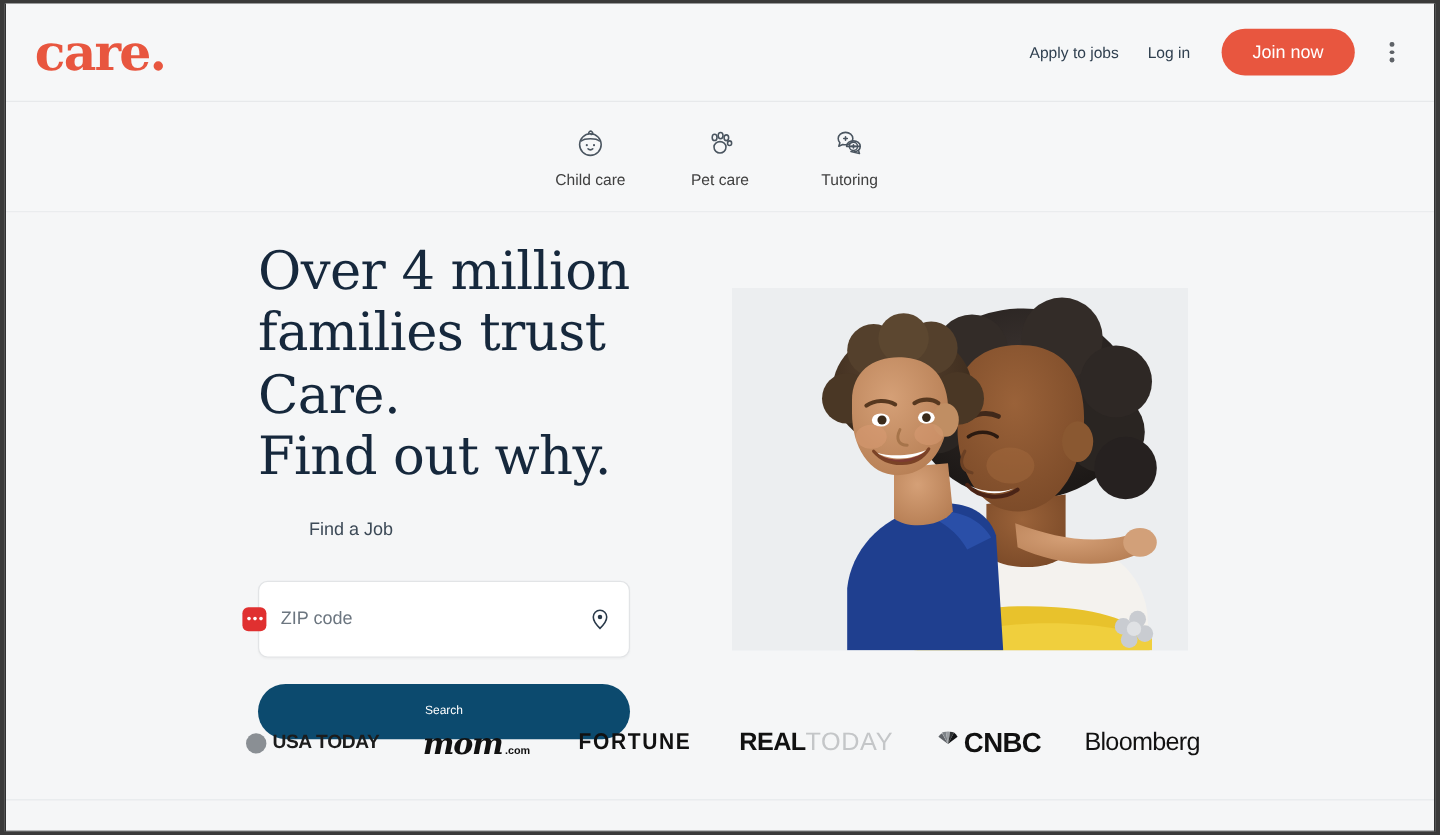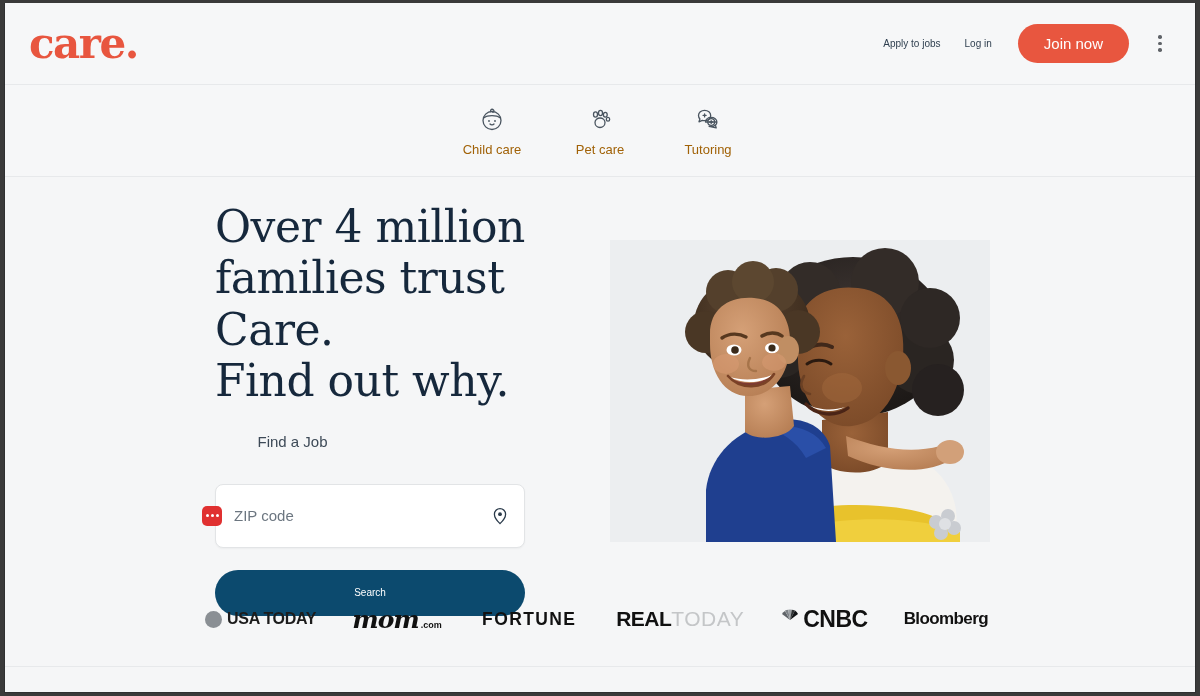--- a/index.html
+++ b/index.html
@@ -55,21 +55,21 @@
 
   #header-right {
     margin-left: auto;
     margin-right: 18px;
     display: flex;
     align-items: center;
     gap: 0;
   }
 
   .header-link {
-    font-size: 10px;
+    font-size: 13px;
     color: #2f3f4f;
     text-decoration: none;
     padding: 8px 12px;
     white-space: nowrap;
   }
 
   #join-now {
     margin-left: 14px;
     background: #e8563f;
     color: #ffffff;
@@ -118,21 +118,21 @@
     align-items: center;
     gap: 9px;
     cursor: pointer;
     text-decoration: none;
     min-width: 60px;
   }
   .cat-icon { width: 28px; height: 28px; display: block; }
   .cat-icon svg { display: block; }
   .cat-label {
     font-size: 13px;
-    color: #a16207;
+    color: #404040;
     white-space: nowrap;
   }
 
   
   #hero {
     position: relative;
     height: 490px;
     background: #f5f6f7;
     border-bottom: 1px solid #e7e9eb;
   }
@@ -309,21 +309,21 @@
     font-weight: 400; font-size: 21px; color: #c4c6c8;
     letter-spacing: 0.5px;
   }
   .cnbc-text {
     font-family: "Liberation Sans", sans-serif;
     font-weight: 700; font-size: 23px; color: #111;
     letter-spacing: -0.5px;
   }
   .bloomberg-text {
     font-family: "Liberation Sans", sans-serif;
-    font-weight: 700; font-size: 17px; color: #111;
+    font-weight: 400; font-size: 21px; color: #111;
     letter-spacing: -0.6px;
   }
   #peacock { margin-right: 3px; }
 
   #footer-strip {
     height: 26px;
     background: #f5f6f7;
   }
 </style>
 </head>

